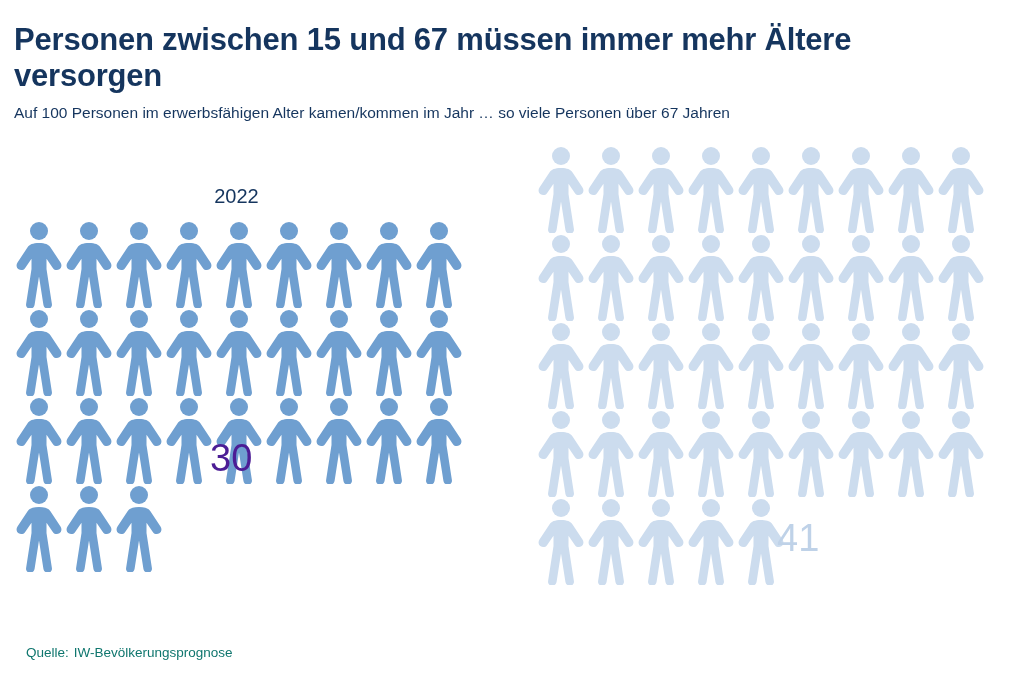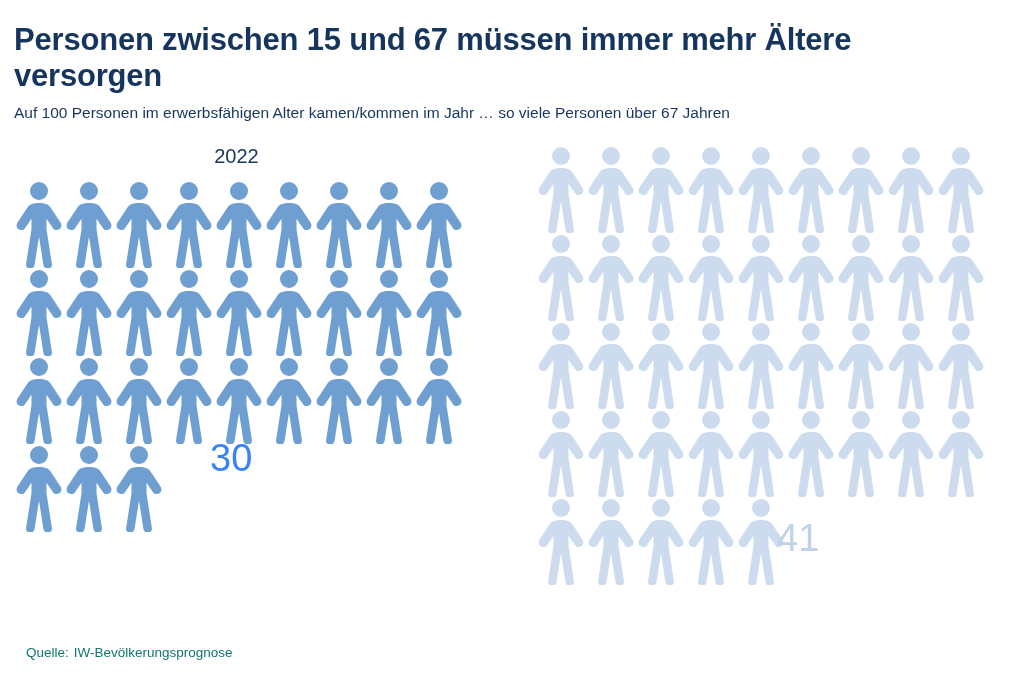--- a/index.html
+++ b/index.html
@@ -40,21 +40,21 @@
   }
   .columns {
     position: relative;
     margin-top: 22px;
     height: 470px;
   }
   .col {
     position: absolute;
     top: 0;
   }
-  .col-2022 { left: 0px; width: 470px; }
+  .col-2022 { left: 0px; width: 470px; margin-top: 40px; }
   .col-2040 { left: 522px; width: 470px; }
   .col-head {
     text-align: center;
     font-size: 20px;
     color: #15355e;
     margin-bottom: 12px;
   }
   .col-2022 .col-head { width: 445px; }
   .col-2040 .col-head { width: 445px; }
   .grid {
@@ -64,21 +64,21 @@
   }
   .fig {
     width: 50px;
     height: 88px;
     position: relative;
     display: block;
   }
   .fig svg { display: block; }
   .big-number {
     font-size: 38px;
-    color: #3b82f6;
+    color: #4c1d95;
     font-weight: normal;
   }
   .num-2022 {
     position: absolute;
     left: 196px;
     top: 292px;
   }
   .num-2040 {
     position: absolute;
     left: 763px;

